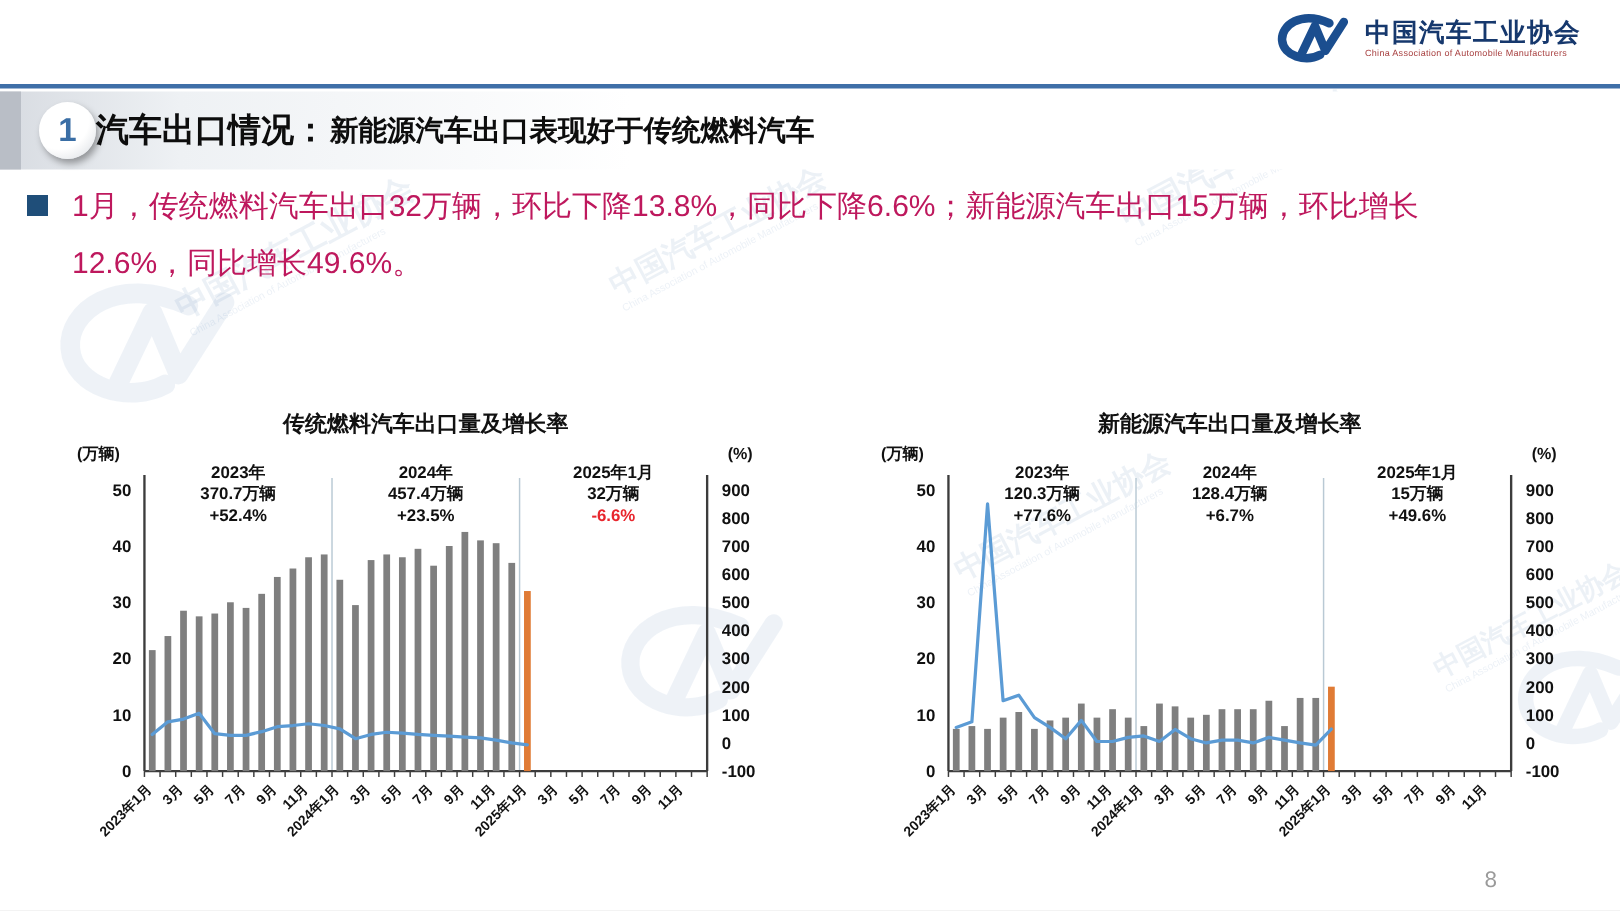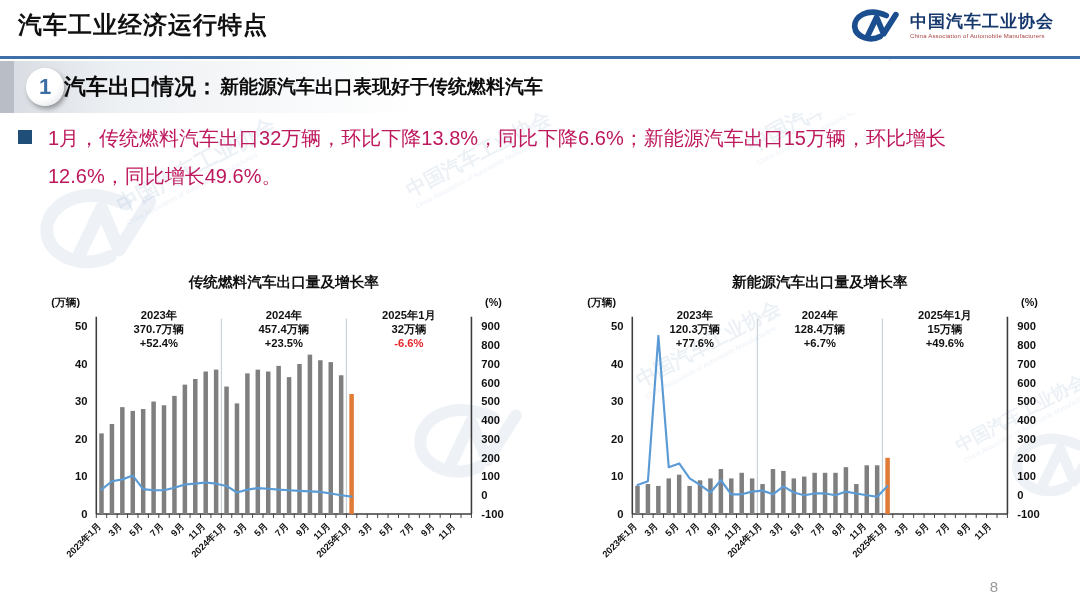--- a/index.html
+++ b/index.html
@@ -69,21 +69,20 @@
   </svg>
   <svg class="wm-mark" style="top:400px;left:400px;" width="130" height="84" viewBox="0 0 64 40">
     <path d="M46 8 C 24 -2 9 10 10 21 C 11 33 28 38 39 32" stroke="#4d7bb0" stroke-width="6" fill="none" stroke-linecap="round"></path>
     <path d="M24 33 L35 10 L43 29 L57 7" stroke="#4d7bb0" stroke-width="6" fill="none" stroke-linecap="round" stroke-linejoin="round"></path>
   </svg>
   <svg class="wm-mark" style="top:430px;left:1000px;" width="110" height="72" viewBox="0 0 64 40">
     <path d="M46 8 C 24 -2 9 10 10 21 C 11 33 28 38 39 32" stroke="#4d7bb0" stroke-width="6" fill="none" stroke-linecap="round"></path>
     <path d="M24 33 L35 10 L43 29 L57 7" stroke="#4d7bb0" stroke-width="6" fill="none" stroke-linecap="round" stroke-linejoin="round"></path>
   </svg>
 
-  <h1 class="page-title">汽车工业经济运行特点</h1>
   <div class="logo">
     <svg width="56" height="36" viewBox="0 0 64 40">
       <path d="M46 8 C 24 -2 9 10 10 21 C 11 33 28 38 39 32" stroke="#1b4e8f" stroke-width="6.5" fill="none" stroke-linecap="round"></path>
       <path d="M24 33 L35 10 L43 29 L57 7" stroke="#1b4e8f" stroke-width="6.5" fill="none" stroke-linecap="round" stroke-linejoin="round"></path>
     </svg>
     <div>
       <div class="logo-cn">中国汽车工业协会</div>
       <div class="logo-en">China Association of Automobile Manufacturers</div>
     </div>
   </div>

